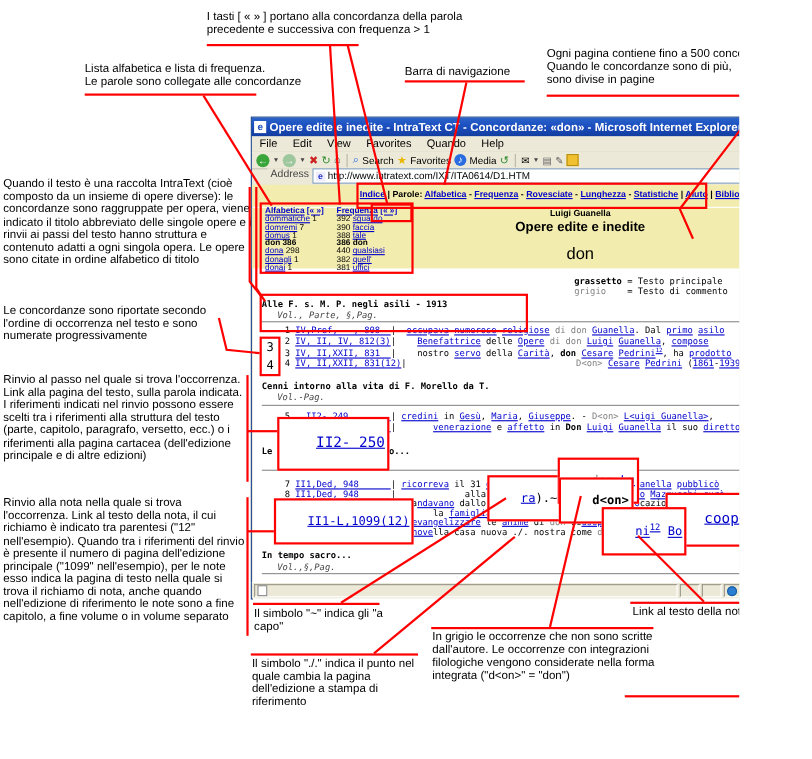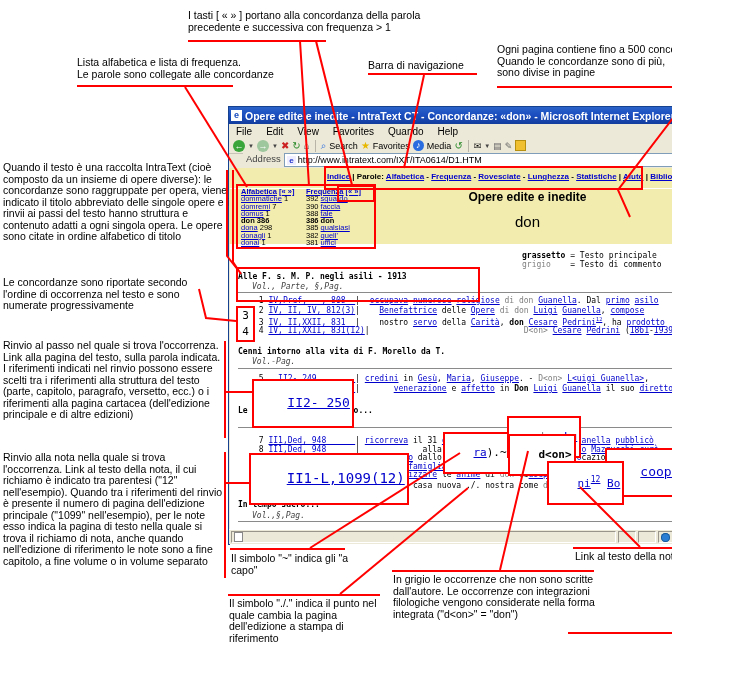--- a/index.html
+++ b/index.html
@@ -211,26 +211,27 @@
       <div><span class="sl">dona</span><span class="sk"> 298</span></div>
       <div><span class="sl">donagli</span><span class="sk"> 1</span></div>
       <div><span class="sl">donai</span><span class="sk"> 1</span></div>
     </div>
   <div class="wl" id="wl-freq" style="left:306px;top:188px">
       <div><span class="sl" style="font-weight: bold;">Frequenza</span><span class="sk" style="font-weight: bold;"> </span><span class="sl" style="font-weight: bold;">[« »]</span></div>
       <div><span class="sk">392 </span><span class="sl">sguardo</span></div>
       <div><span class="sk">390 </span><span class="sl">faccia</span></div>
       <div><span class="sk">388 </span><span class="sl">tale</span></div>
       <div><span class="sb">386 don</span></div>
-      <div><span class="sk">385 </span><span class="sl">qualsiasi</span></div>
+      <div><span class="sk">440 </span><span class="sl">qualsiasi</span></div>
       <div><span class="sk">382 </span><span class="sl">quell'</span></div>
       <div><span class="sk">381 </span><span class="sl">uffici</span></div>
     </div>
 
   <div id="pghead">
+    <div id="pg-author">Luigi Guanella</div>
     <div id="pg-title">Opere edite e inedite</div>
     <div id="pg-word">don</div>
   </div>
 
   <div class="legend" id="legend1" style="left:522px;top:251px"><span class="sb">grassetto</span><span class="sk"> = Testo principale</span></div>
   <div class="legend" id="legend2" style="left:522px;top:260px"><span class="sg">grigio</span><span class="sk">    = Testo di commento</span></div>
 
   <div id="doc">
       <div class="sect-t" style="left: 238px; top: 272px;">Alle F. s. M. P. negli asili - 1913</div>
       <div class="sect-s" style="left: 252px; top: 282px;">Vol., Parte, §,Pag.</div>
@@ -269,21 +270,21 @@
   <div class="rbox" style="left:236px;top:267px;width:240px;height:31px"></div>
 
   <div id="magnums">
     <div>3</div>
     <div>4</div>
   </div>
 
   <div class="callout" style="left:252px;top:379px;font-size:13px">
     <span class="co-l">II2- 250</span>
   </div>
-  <div class="callout" style="left:249px;top:453px;font-size:14px">
+  <div class="callout" style="left:249px;top:453px;font-size:11px">
     <span class="co-l">II1-L,1099(12)</span>
   </div>
   <div class="callout" style="left:443px;top:432px;font-size:11px">
     <span class="co-l">ra</span><span>).~ Ne</span>
   </div>
   <div class="callout" style="left:507px;top:416px;font-size:11px">
     <span class="co-g">don </span><span class="co-l">Lu</span>
   </div>
   <div class="callout" style="left:508px;top:434px;font-size:11px">
     <span class="co-b">d&lt;on&gt;</span>

